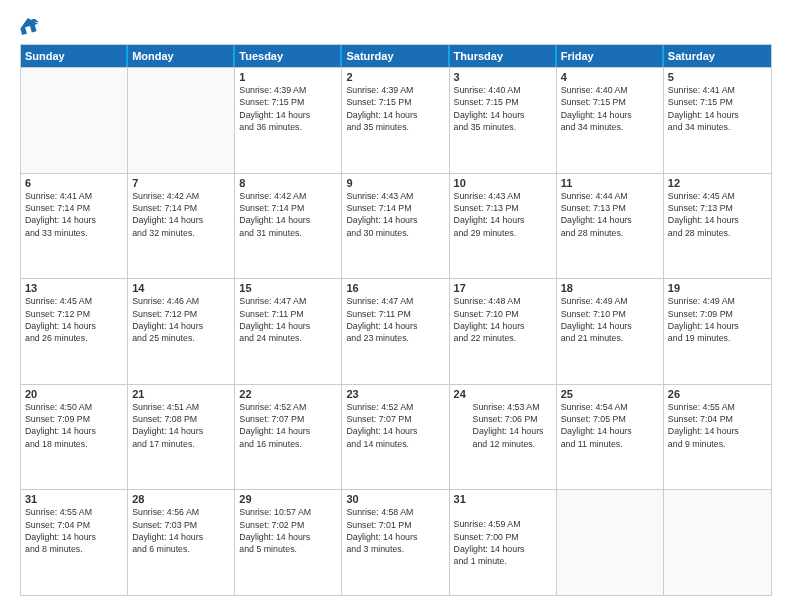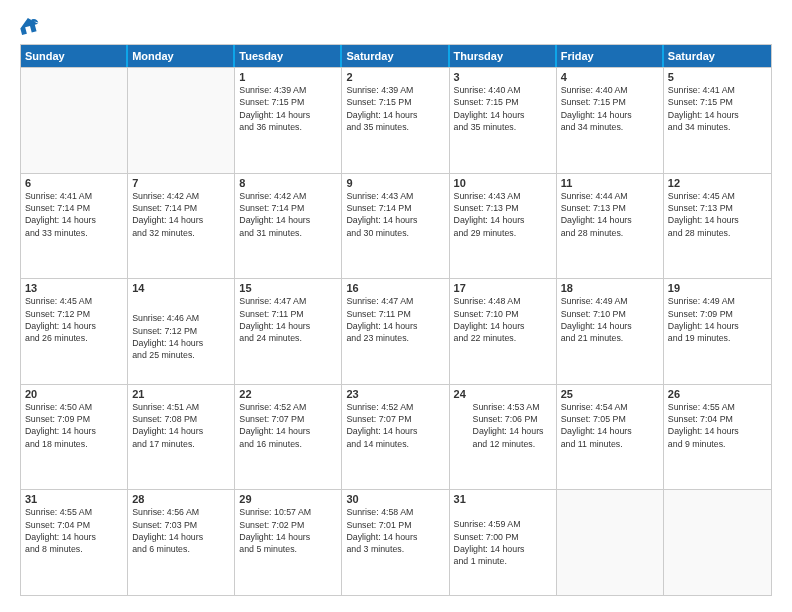--- a/index.html
+++ b/index.html
@@ -225,21 +225,21 @@
         <div class="cal-row">
           <div class="cal-cell">
             <div class="day-num">13</div>
             <div class="cell-info" style="white-space: pre-line;">Sunrise: 4:45 AM
 Sunset: 7:12 PM
 Daylight: 14 hours
 and 26 minutes.</div>
           </div>
           <div class="cal-cell">
             <div class="day-num">14</div>
-            <div class="cell-info" style="white-space: pre-line; margin-top: 17px;">Sunrise: 4:46 AM
+            <div class="cell-info" style="white-space: pre-line;">Sunrise: 4:46 AM
 Sunset: 7:12 PM
 Daylight: 14 hours
 and 25 minutes.</div>
           </div>
           <div class="cal-cell">
             <div class="day-num">15</div>
             <div class="cell-info" style="white-space: pre-line;">Sunrise: 4:47 AM
 Sunset: 7:11 PM
 Daylight: 14 hours
 and 24 minutes.</div>

